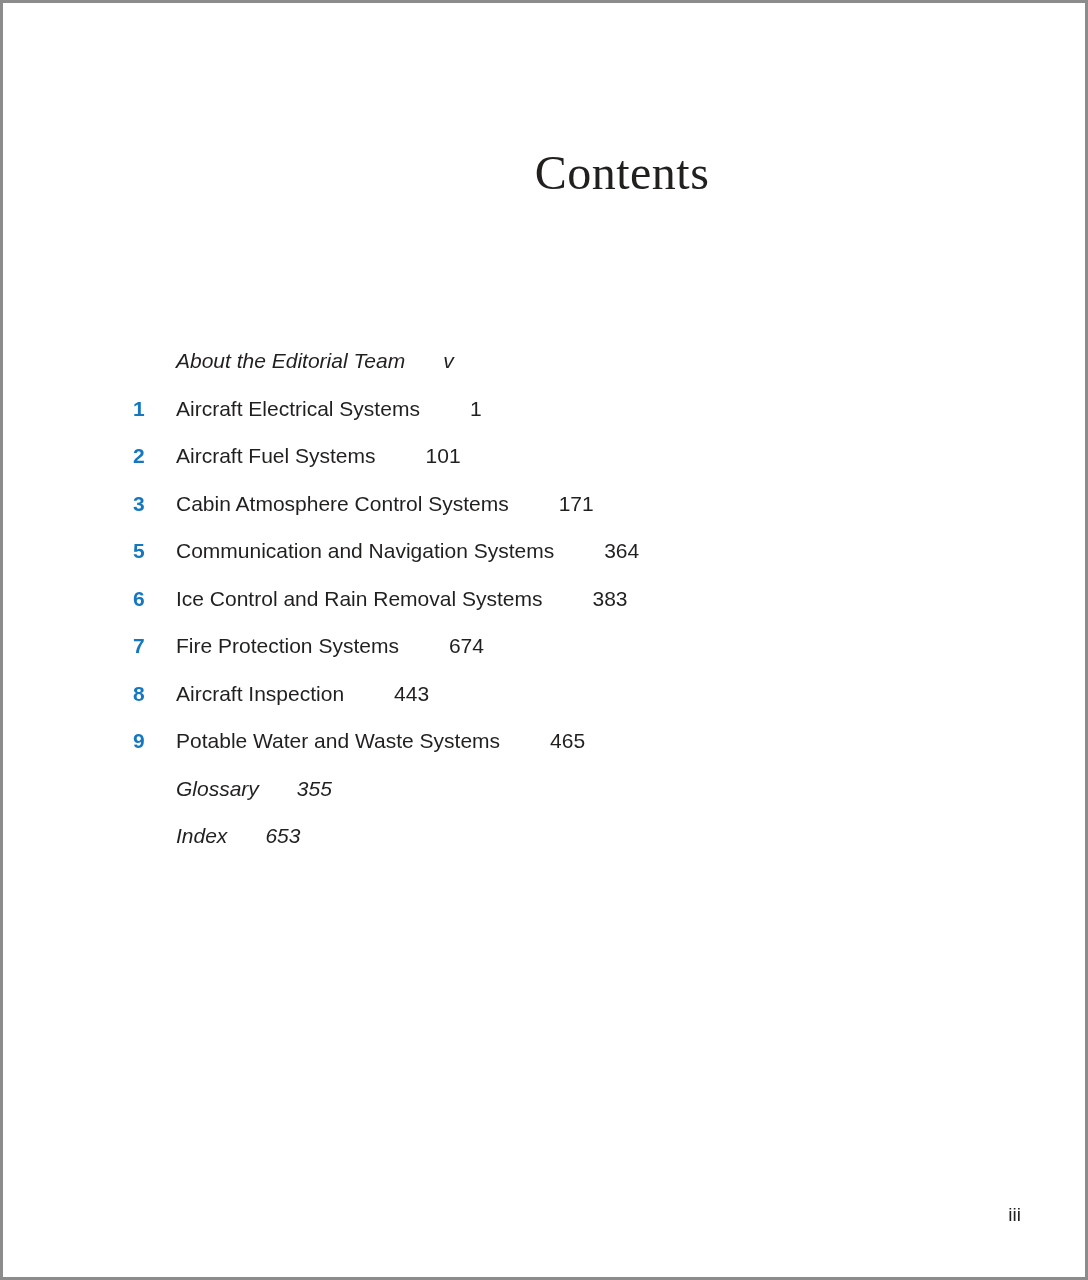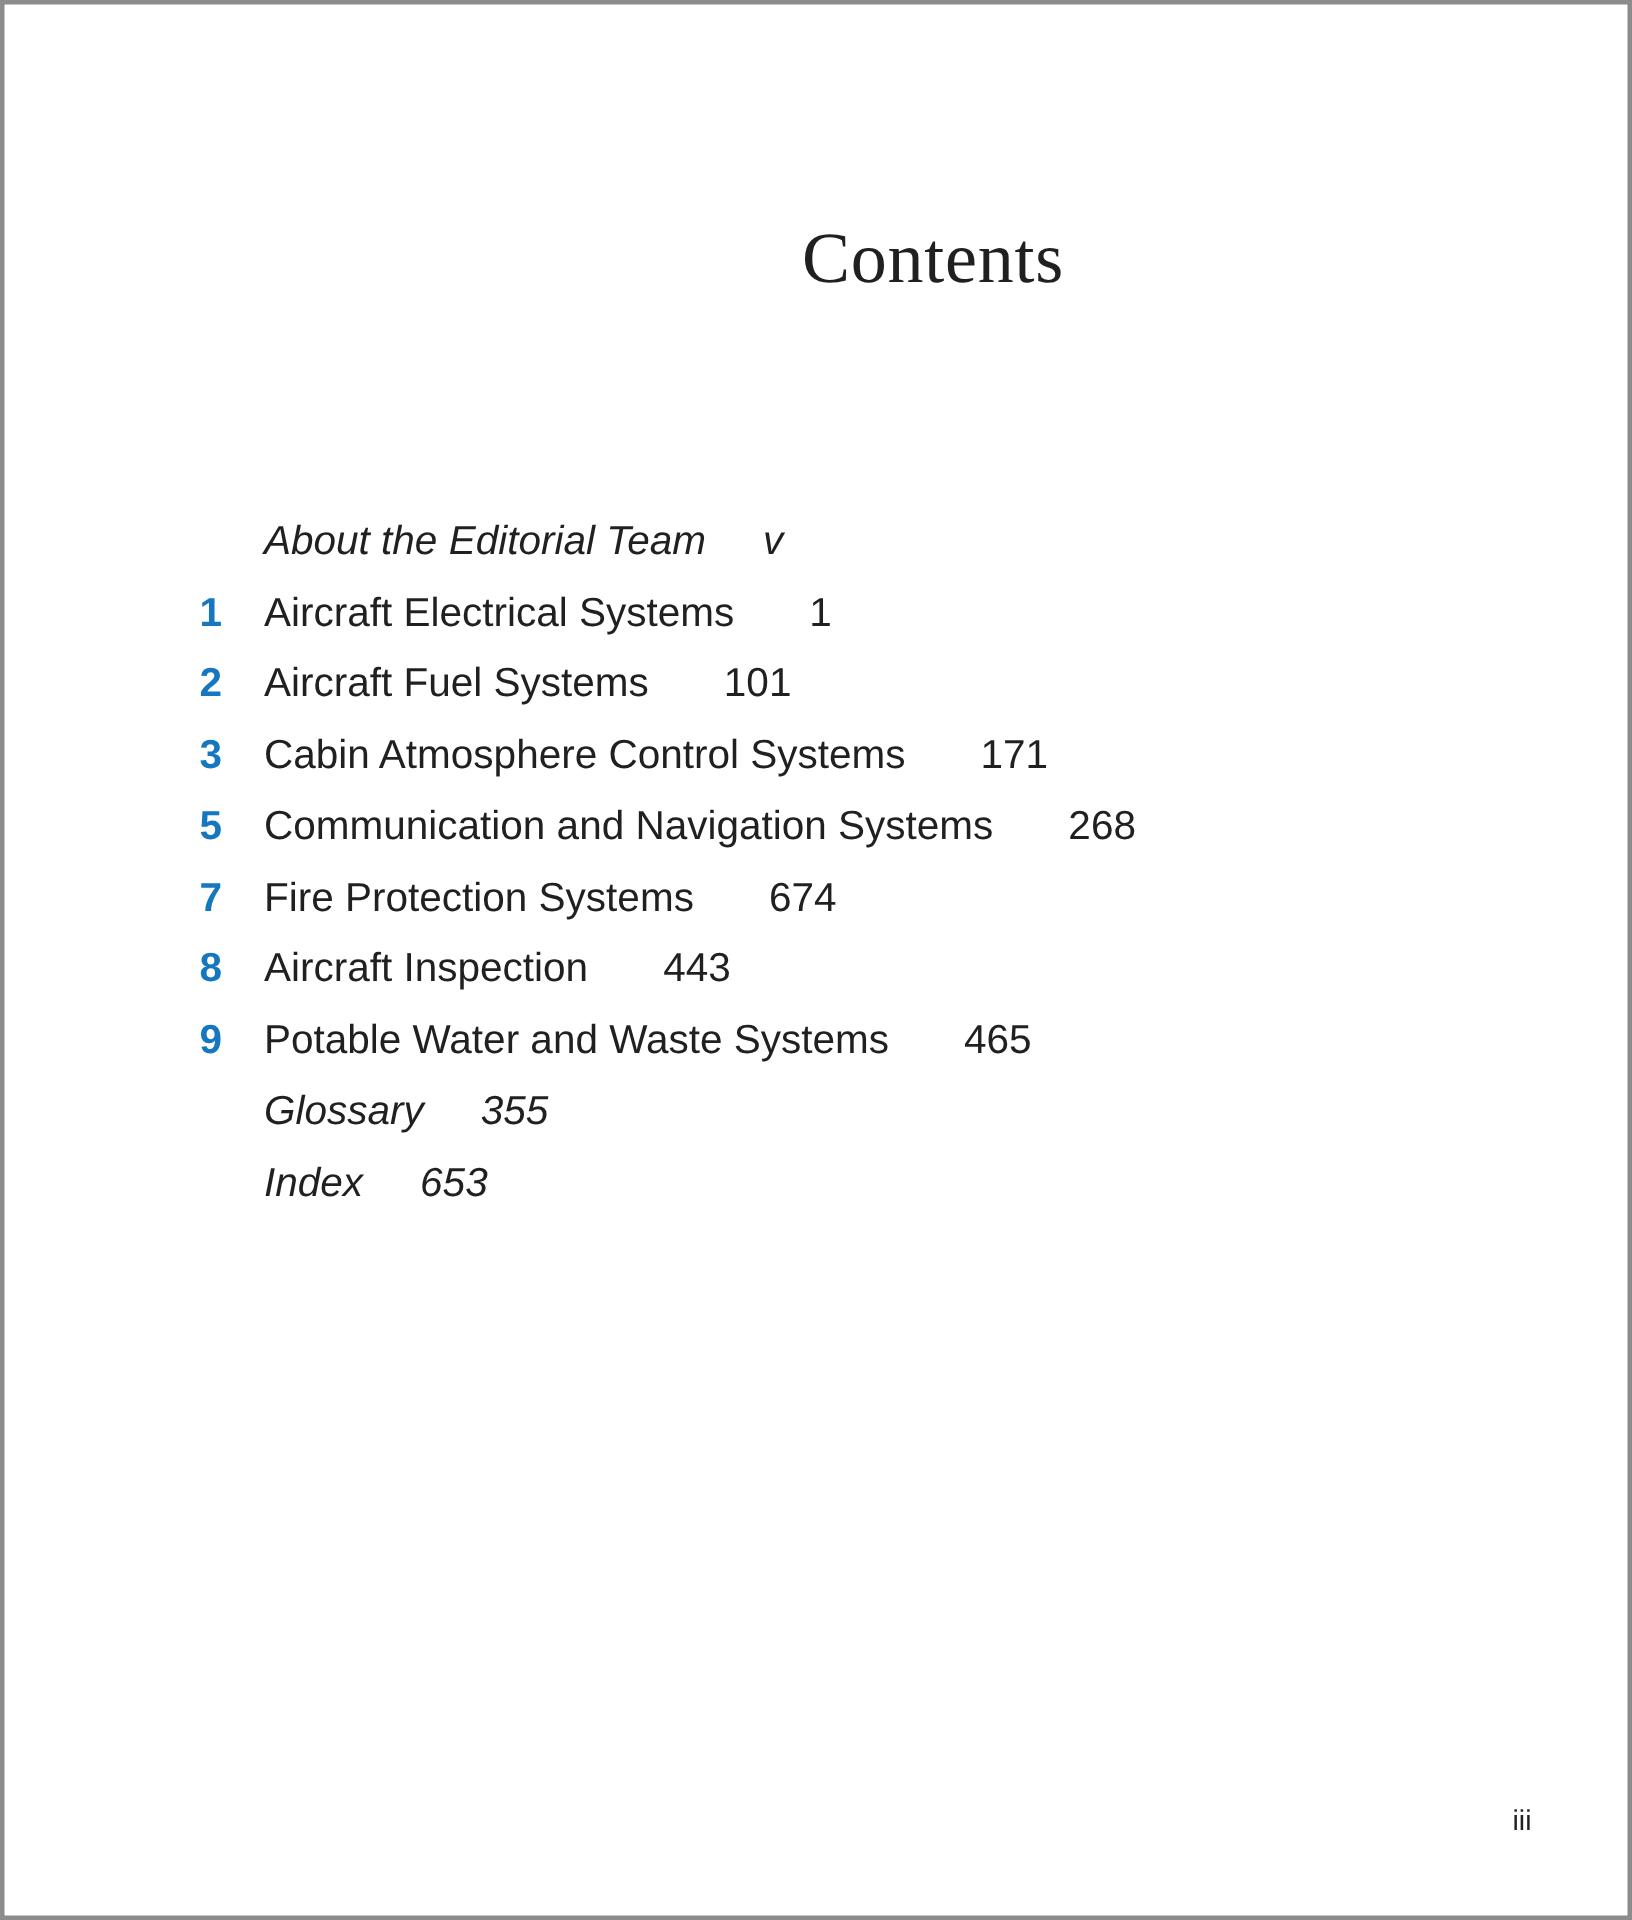--- a/index.html
+++ b/index.html
@@ -35,21 +35,21 @@
   }
   .toc {
     position: absolute;
     top: 334px;
     left: 130px;
     right: 40px;
   }
   .toc-row {
     height: 47.5px;
     line-height: 47.5px;
-    font-size: 27px;
+    font-size: 21px;
     white-space: nowrap;
   }
   .toc-num {
     display: inline-block;
     width: 43px;
     font-weight: 700;
     color: var(--accent-blue, #1477bf);
   }
   .toc-page {
     margin-left: 50px;
@@ -87,23 +87,26 @@
   <div class="toc-row">
     <span class="toc-num">2</span><span class="toc-title">Aircraft Fuel Systems</span><span class="toc-page">101</span>
   </div>
 
   <div class="toc-row">
     <span class="toc-num">3</span><span class="toc-title">Cabin Atmosphere Control Systems</span><span class="toc-page">171</span>
   </div>
 
 
   <div class="toc-row">
-    <span class="toc-num">5</span><span class="toc-title">Communication and Navigation Systems</span><span class="toc-page">268</span>
+    <span class="toc-num">5</span><span class="toc-title">Communication and Navigation Systems</span><span class="toc-page">364</span>
   </div>
 
+  <div class="toc-row">
+    <span class="toc-num">6</span><span class="toc-title">Ice Control and Rain Removal Systems</span><span class="toc-page">383</span>
+  </div>
 
   <div class="toc-row">
     <span class="toc-num">7</span><span class="toc-title">Fire Protection Systems</span><span class="toc-page">674</span>
   </div>
 
   <div class="toc-row">
     <span class="toc-num">8</span><span class="toc-title">Aircraft Inspection</span><span class="toc-page">443</span>
   </div>
 
   <div class="toc-row">

